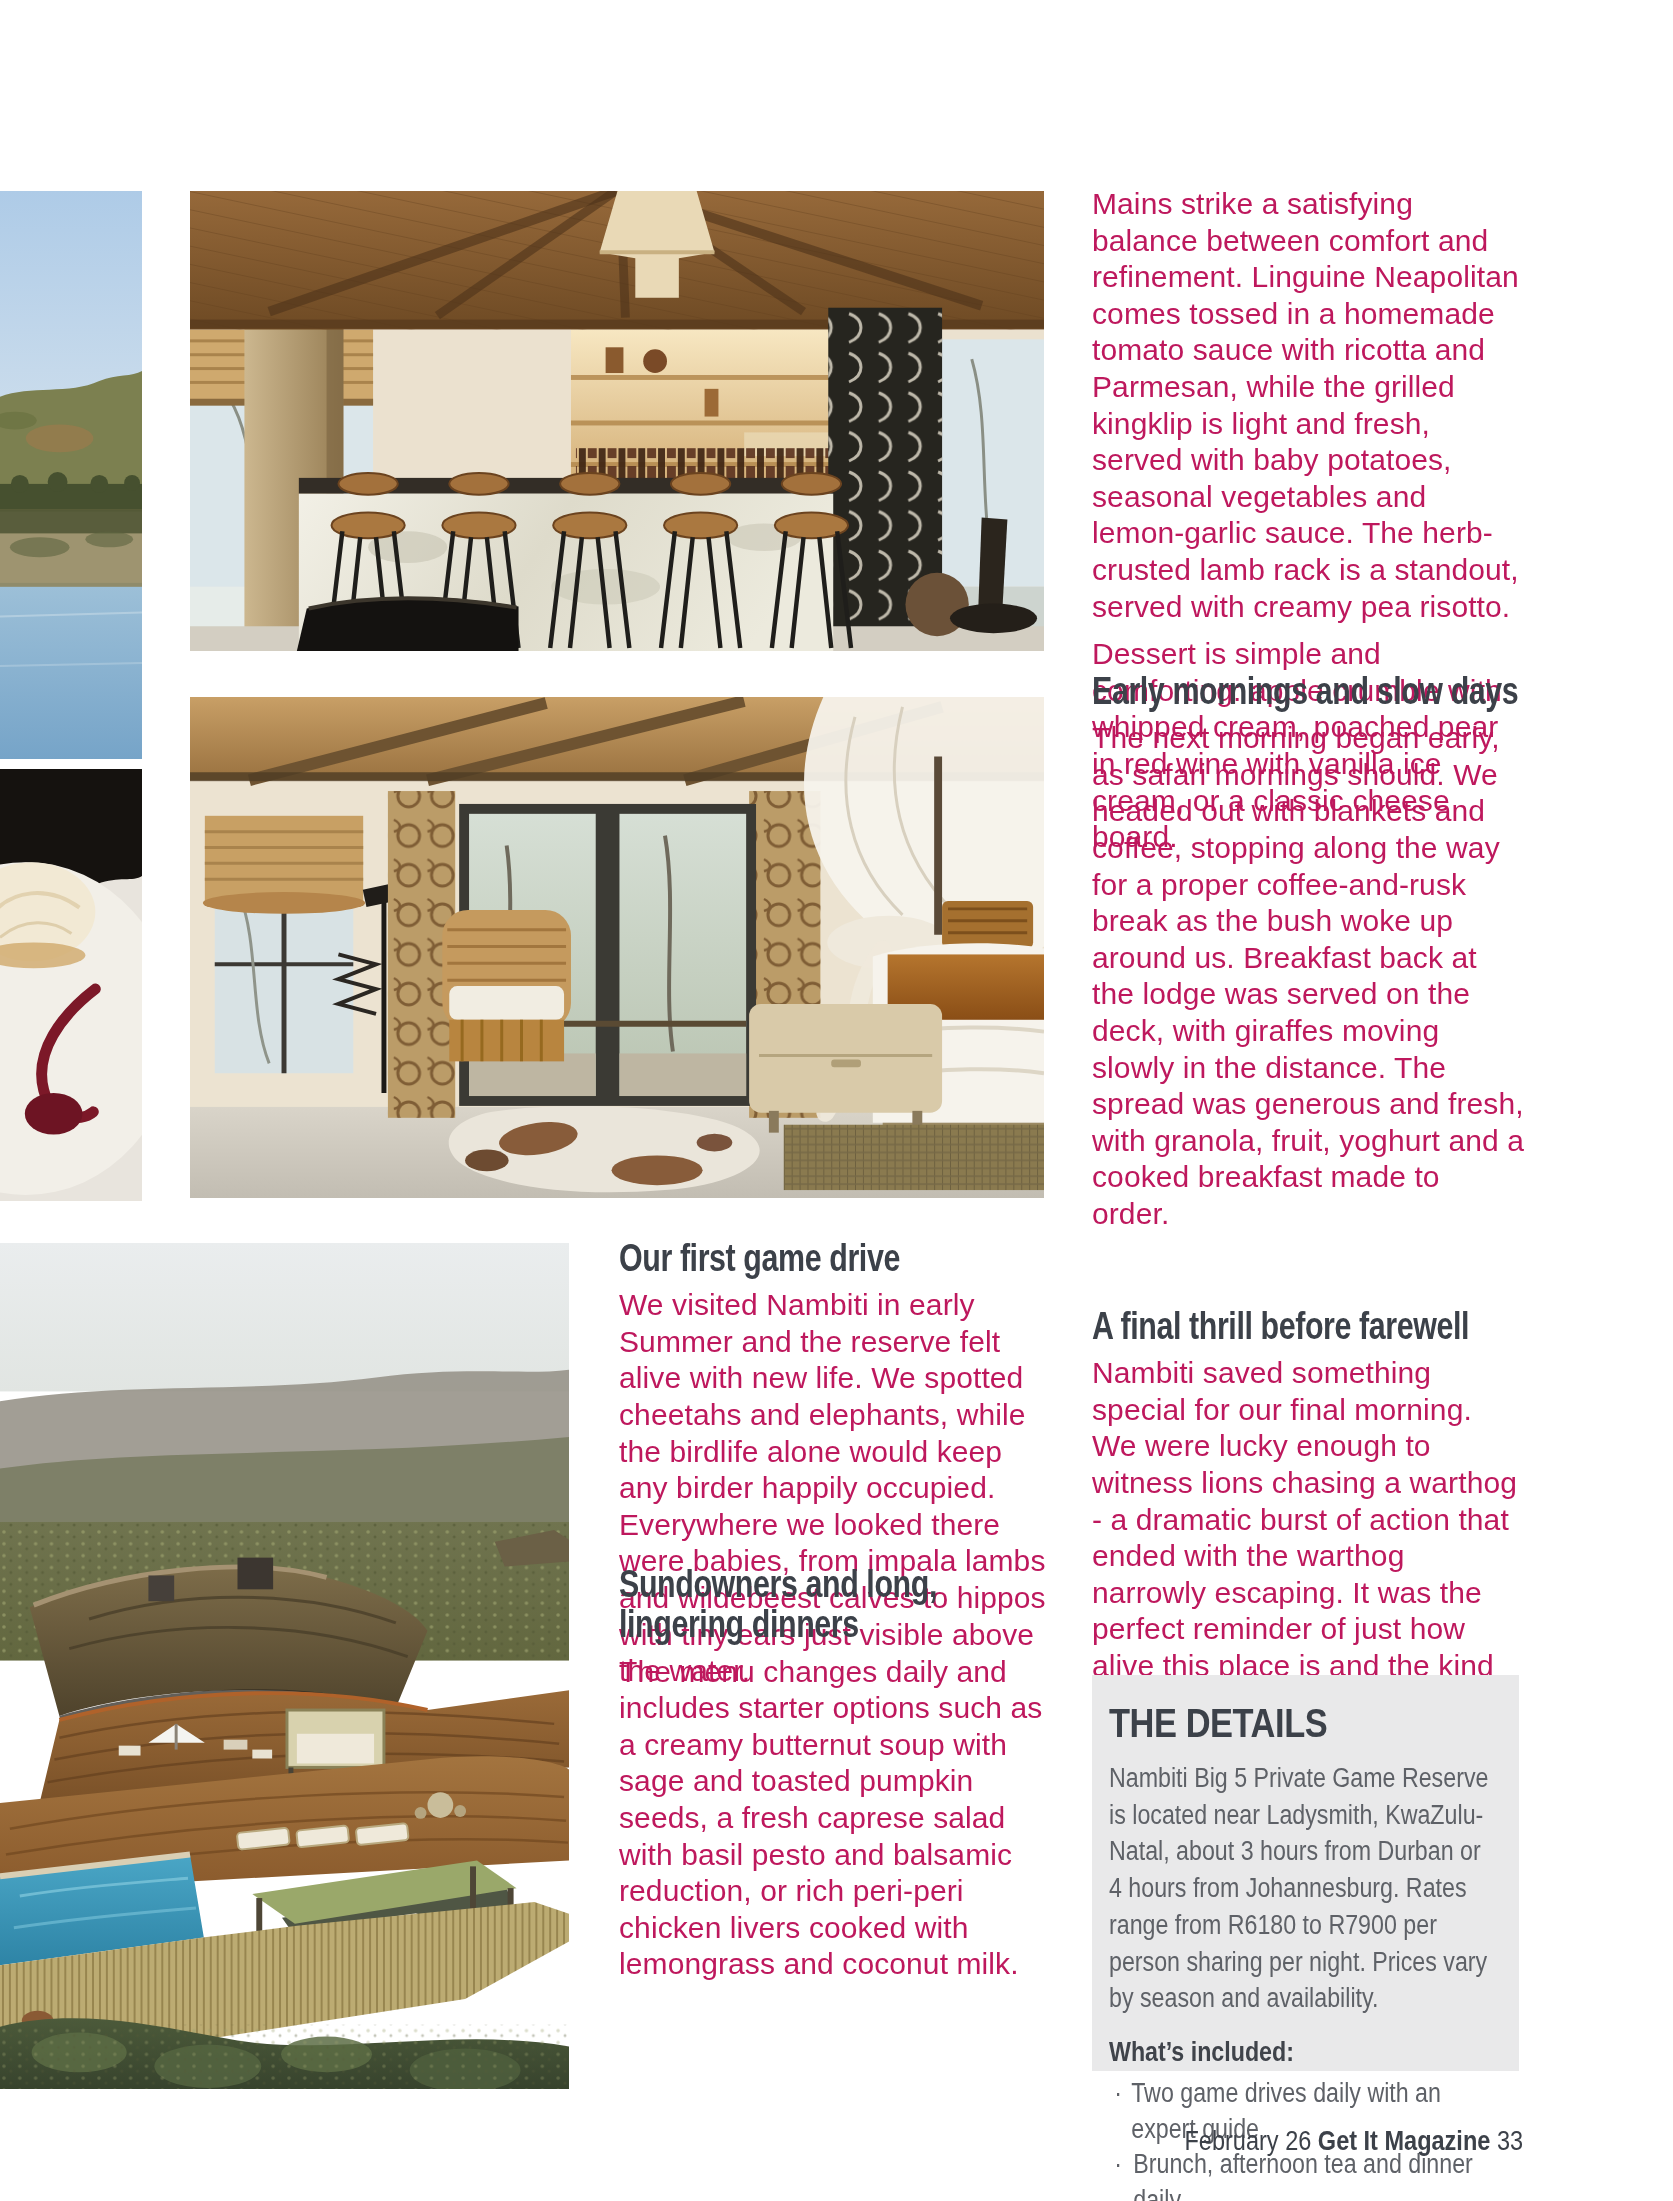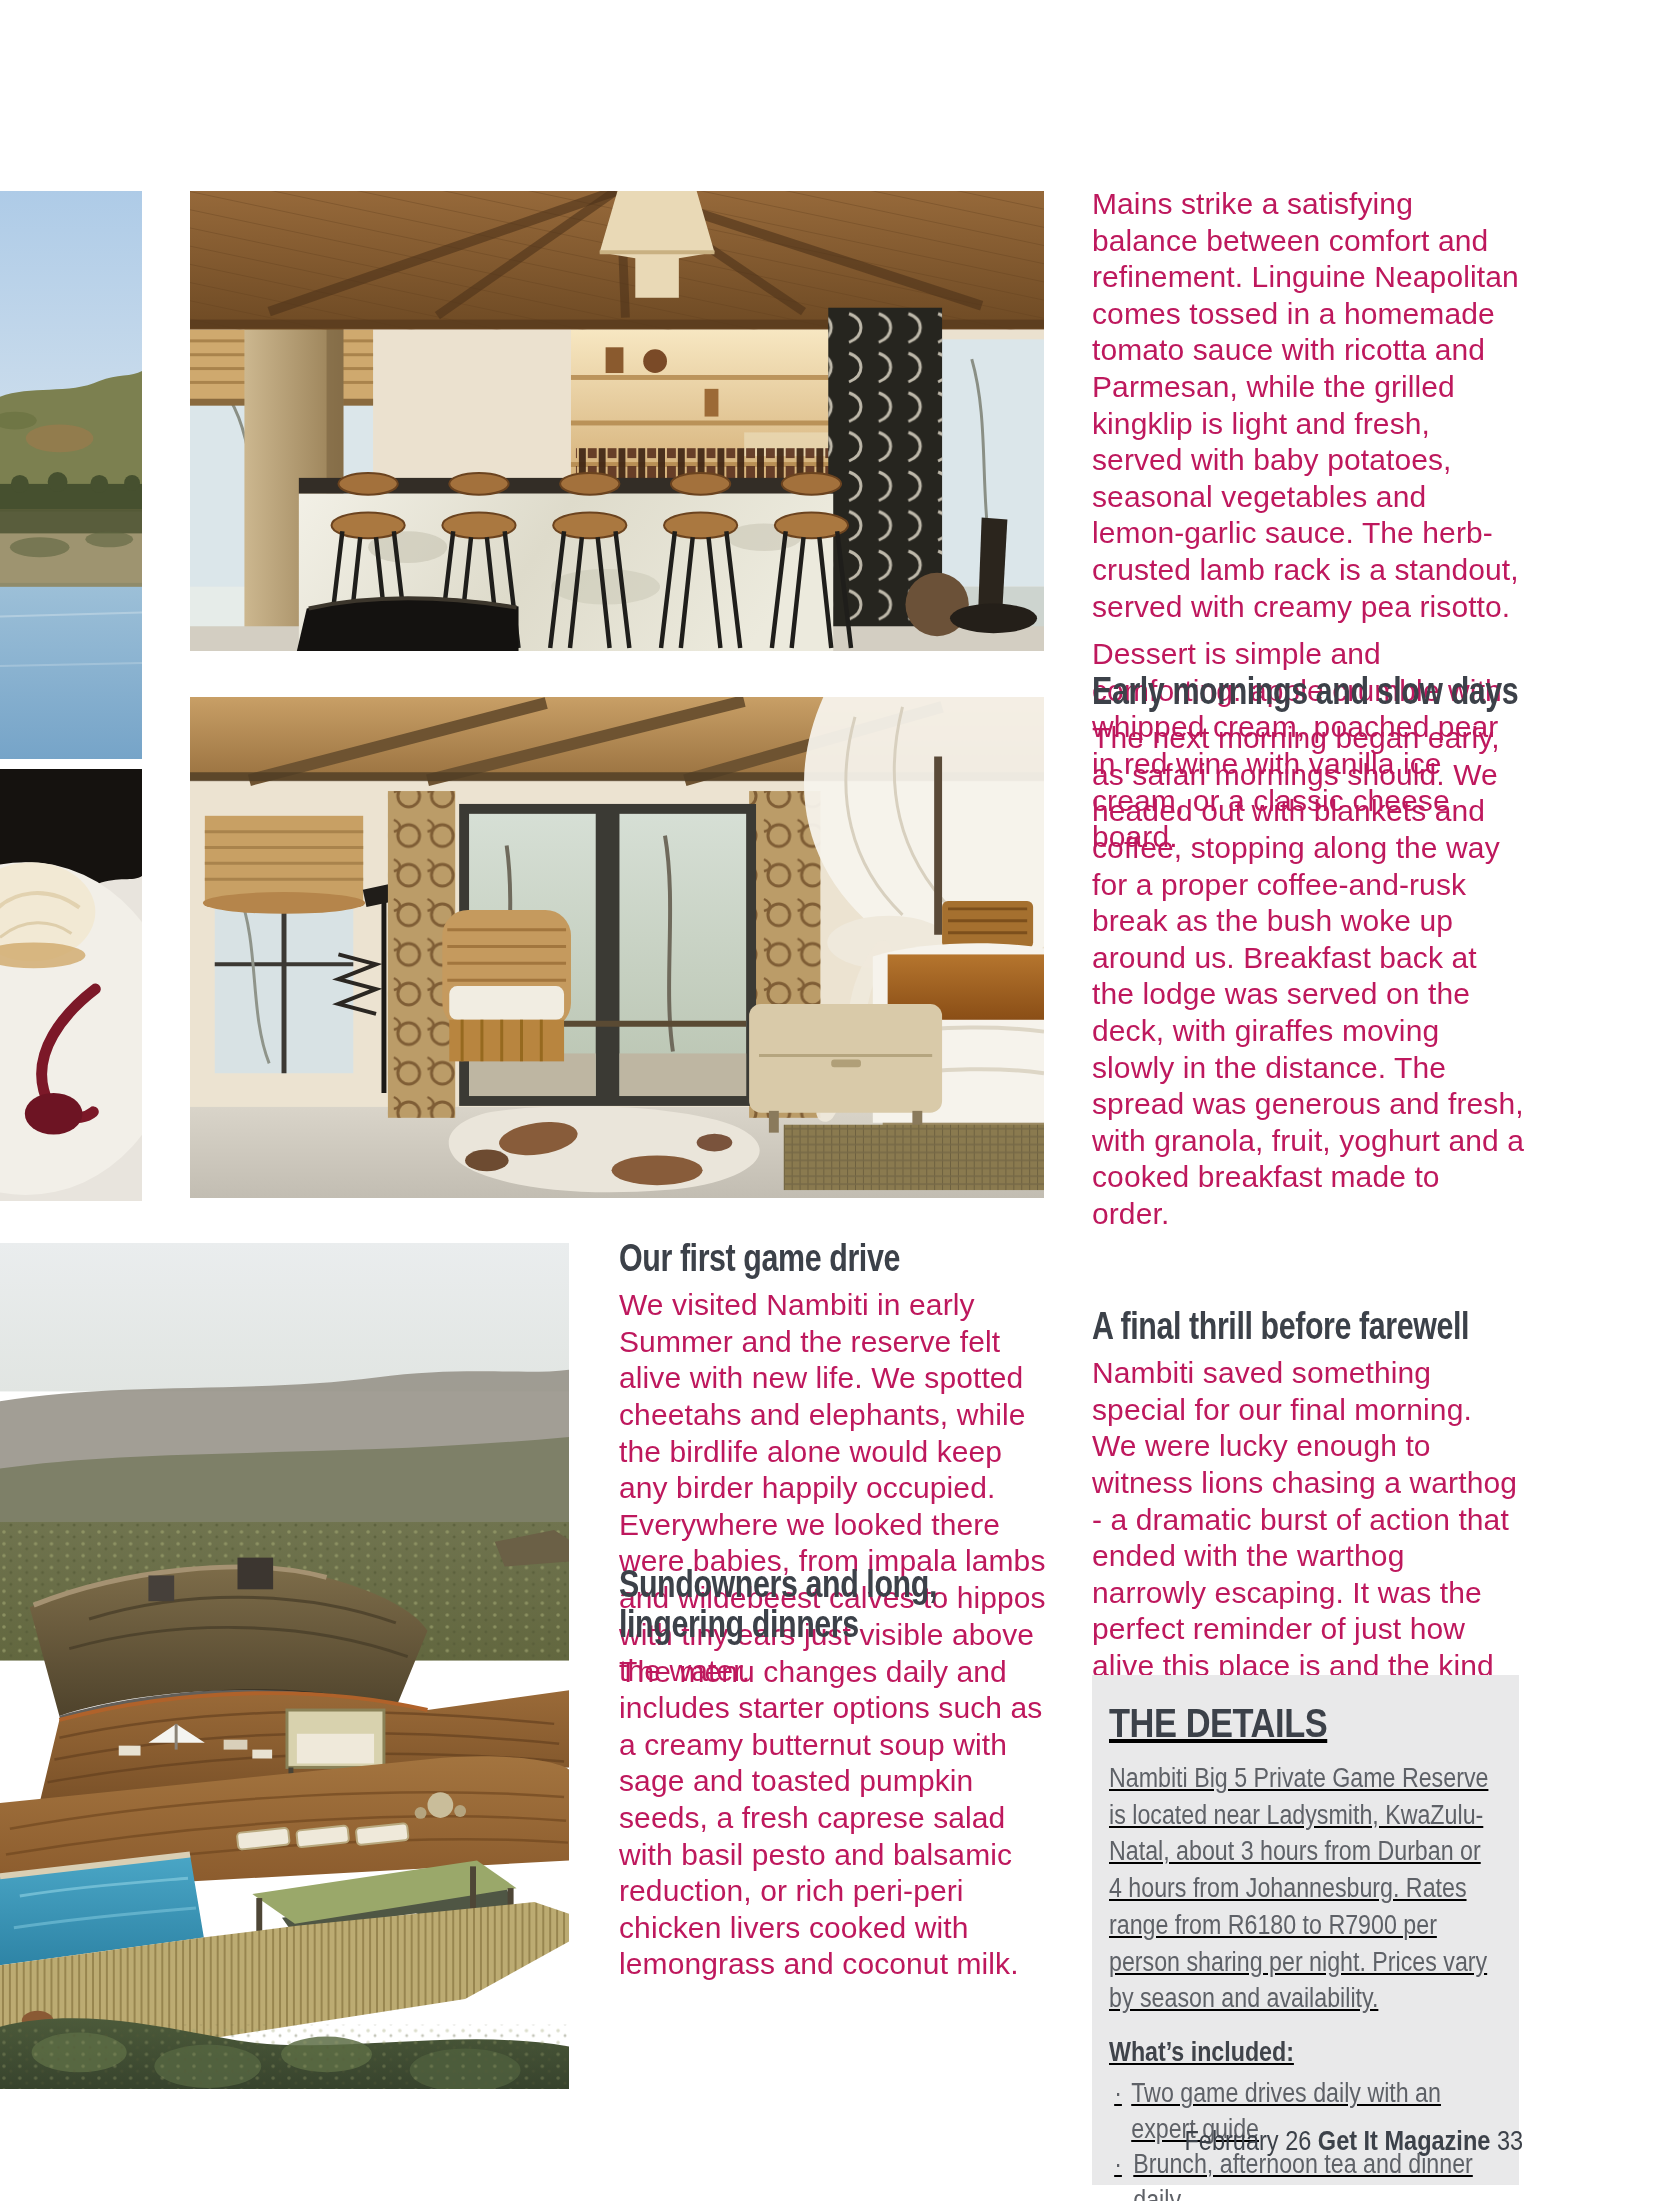--- a/index.html
+++ b/index.html
@@ -20,22 +20,22 @@
   }
   .section-heading {
     margin:0 0 9px 0; font-weight:bold; color:#3c4149;
     font-size:38px; line-height:1.06; letter-spacing:-0.5px;
     transform:scaleX(0.80); transform-origin:0 0; width:125%;
   }
   .details-line { color:#6e7177; }
 
   
   .details-box {
-    position:absolute; left:1092px; top:1675px; width:427px; height:510px;
-    background:#e9e9ea; box-sizing:border-box; padding:26px 20px 20px 17px;text-decoration:underline;
+    position:absolute; left:1092px; top:1675px; width:427px; height:396px;
+    background:#e9e9ea; box-sizing:border-box; padding:26px 20px 20px 17px;
   }
   .box-inner { transform:scaleX(0.86); transform-origin:0 0; width:116%; }
   .box-title {
     margin:0 0 14px 0; font-size:40px; font-weight:bold; color:#3c4149;
     letter-spacing:-0.5px;
   }
   .box-body { margin:0 0 18px 0; font-size:27px; line-height:1.36; color:#5e6167; }
   .box-subhead { margin:0 0 6px 0; font-size:27px; line-height:1.3; font-weight:bold; color:#3f434a; }
   .box-bullet { display:flex; font-size:27px; line-height:1.32; color:#5e6167; }
   .box-bullet .marker { width:30px; padding-left:6px; box-sizing:border-box; }

